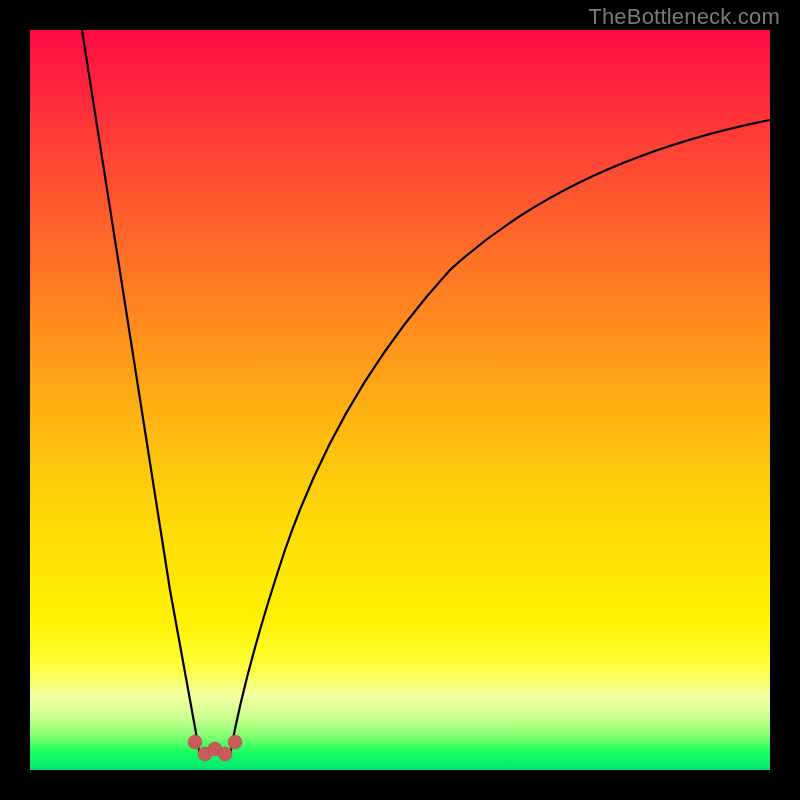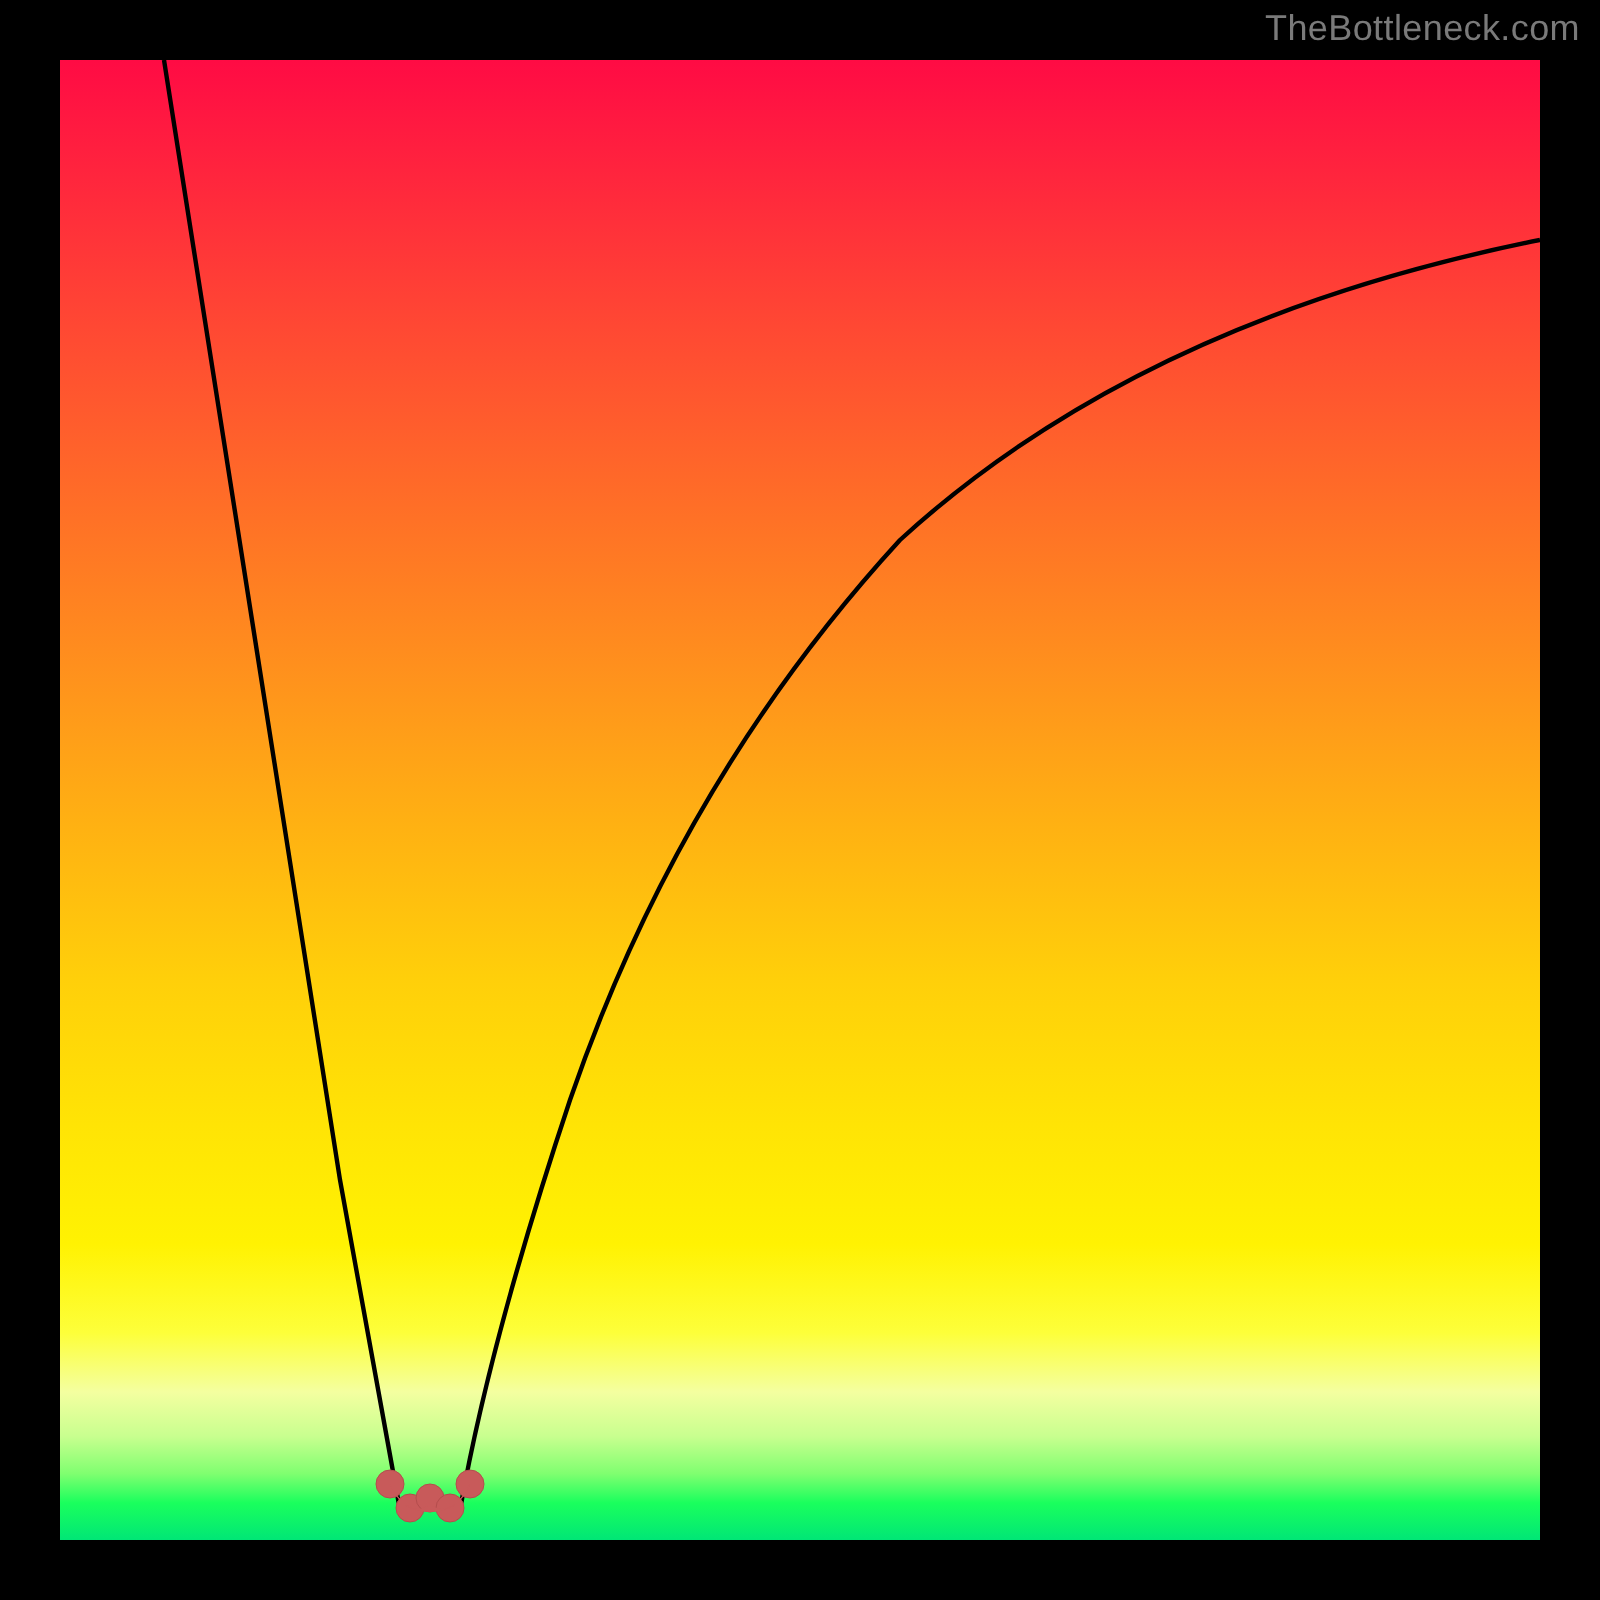--- a/index.html
+++ b/index.html
@@ -15,23 +15,23 @@
     position: absolute;
     left: 0;
     top: 0;
     width: 800px;
     height: 800px;
     background: #000;
   }
   .watermark {
     position: absolute;
     top: 4px;
-    right: 10px;
+    right: 20px;
     color: #7a7a7a;
-    font-size: 18px;
+    font-size: 22px;
     font-weight: 400;
     letter-spacing: 0.2px;
     z-index: 10;
   }
   .plot {
     position: absolute;
     left: 30px;
     top: 30px;
     width: 740px;
     height: 740px;

